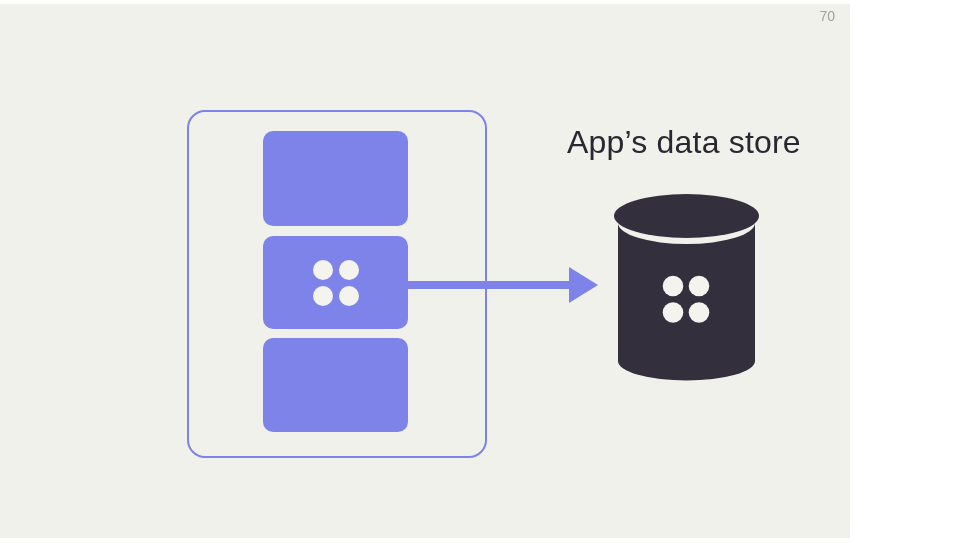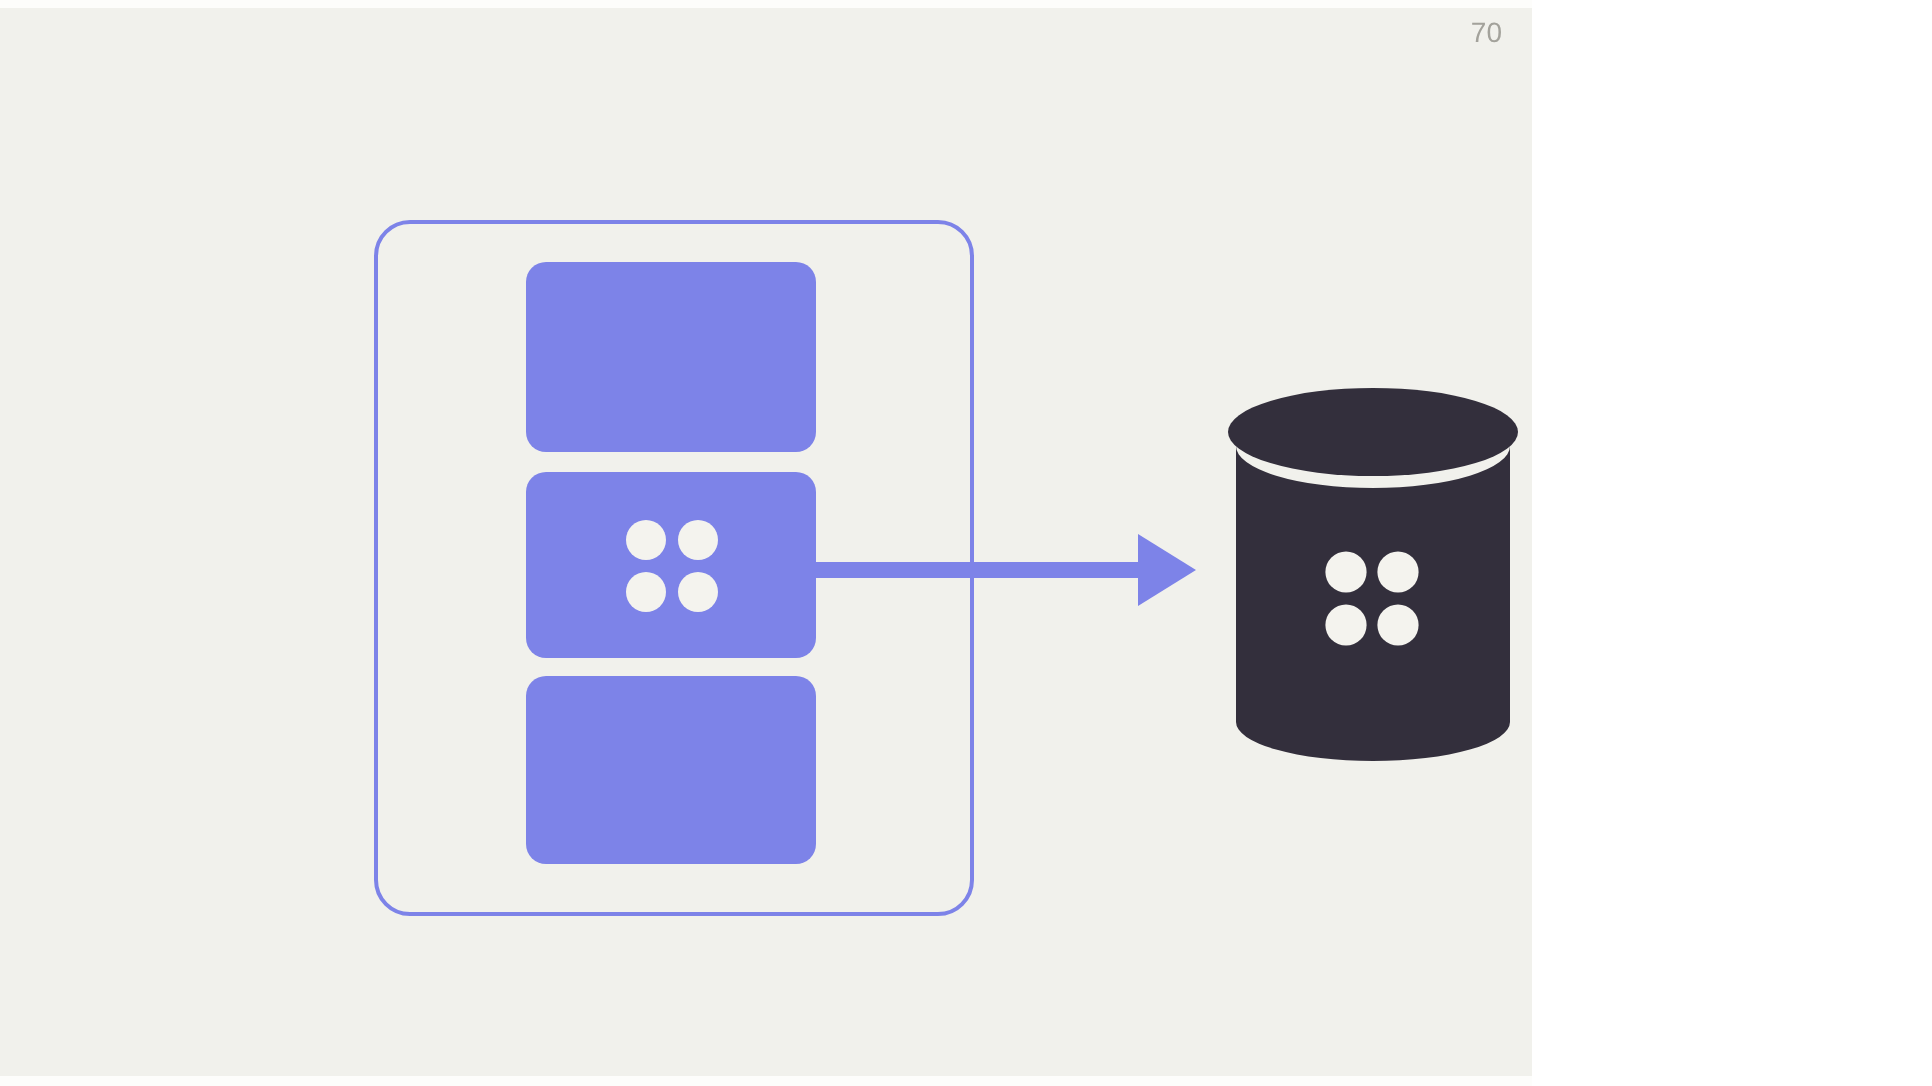--- a/index.html
+++ b/index.html
@@ -3,21 +3,21 @@
 <meta charset="utf-8">
 <style>
   html, body {
     margin: 0;
     padding: 0;
     background: #ffffff;
     font-family: "Liberation Sans", sans-serif;
   }
   .slide {
     position: relative;
-    width: 766px;
+    width: 850px;
     height: 543px;
     background: var(--bg, #f1f1ec);
     overflow: hidden;
   }
   .edge-strip {
     position: absolute;
     left: 0;
     width: 100%;
     background: #fdfdfb;
   }
@@ -133,20 +133,21 @@
       </div>
     </div>
     <div class="block b3"></div>
   </div>
 
   <svg class="flow-arrow" viewBox="0 0 195 44" xmlns="http://www.w3.org/2000/svg" aria-hidden="true">
     <line class="shaft" x1="2" y1="22" x2="168" y2="22"></line>
     <polygon class="head" points="164,4 193,22 164,40"></polygon>
   </svg>
 
+  <div class="store-label">App’s data store</div>
 
   <svg class="cylinder" viewBox="0 0 145 187" xmlns="http://www.w3.org/2000/svg" aria-hidden="true">
 
     <ellipse class="cyl-dark" cx="72.5" cy="22" rx="72.5" ry="22"></ellipse>
 
     <path class="cyl-dark" d="M4,29 L4,167 A68.5,19.5 0 0 0 141,167 L141,29 A68.5,21 0 0 1 4,29 Z"></path>
 
     <circle class="cyl-dot" cx="59" cy="92" r="10.3"></circle>
     <circle class="cyl-dot" cx="85" cy="92" r="10.3"></circle>
     <circle class="cyl-dot" cx="59" cy="118.5" r="10.3"></circle>

